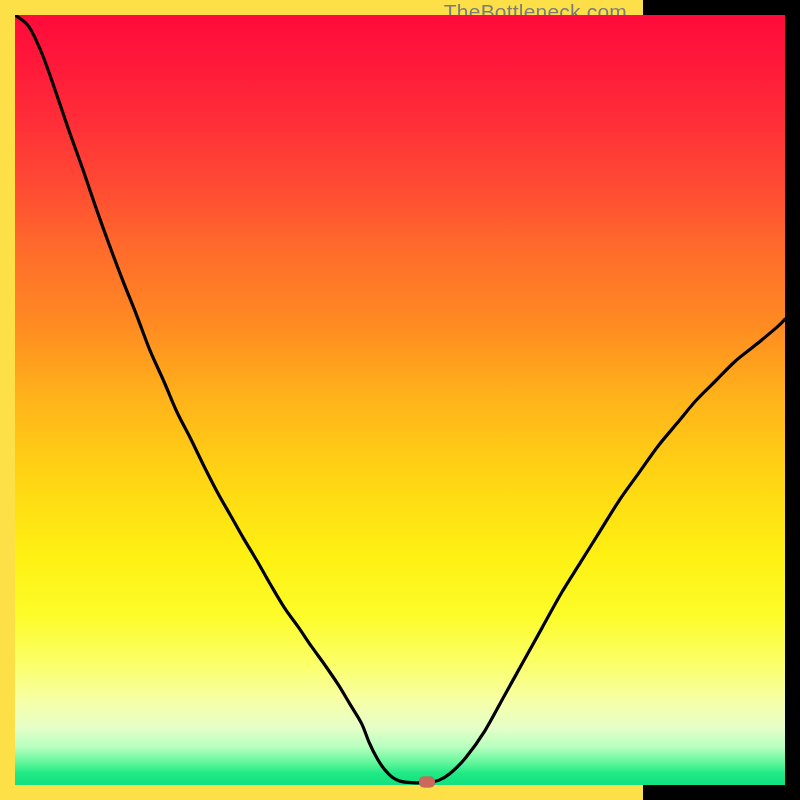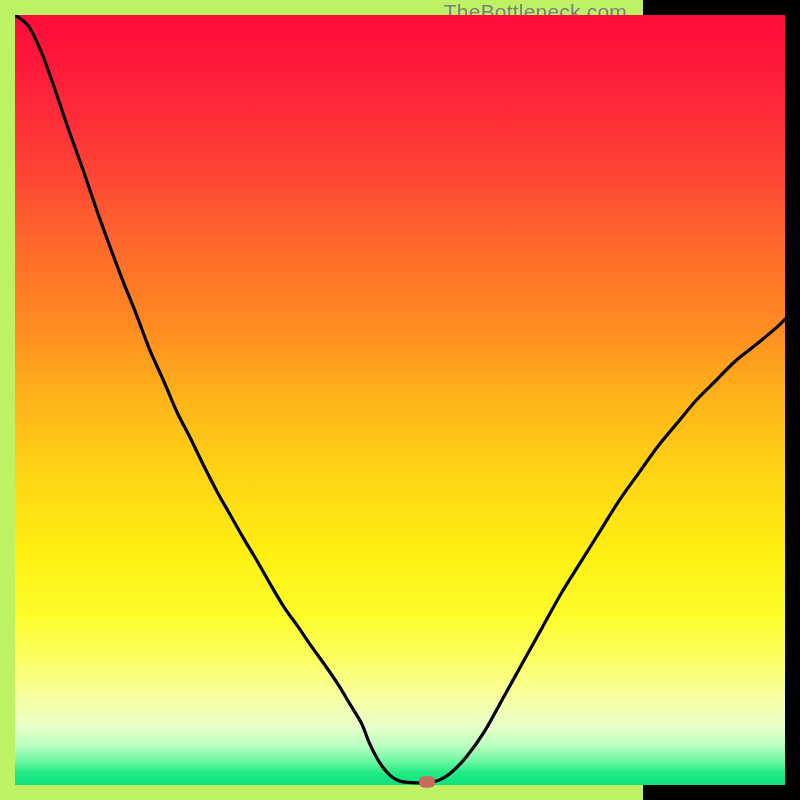--- a/index.html
+++ b/index.html
@@ -8,21 +8,21 @@
     width: 800px;
     height: 800px;
     background: #000;
     overflow: hidden;
     font-family: Arial, Helvetica, sans-serif;
   }
   .frame {
     position: relative;
     width: 643px;
     height: 800px;
-    background: #bef264;
+    background: #fde047;
   }
   .plot {
     position: absolute;
     left: 15px;
     top: 15px;
     width: 770px;
     height: 770px;
     
     background: linear-gradient(to bottom,
       #ff0b3a 0%,

